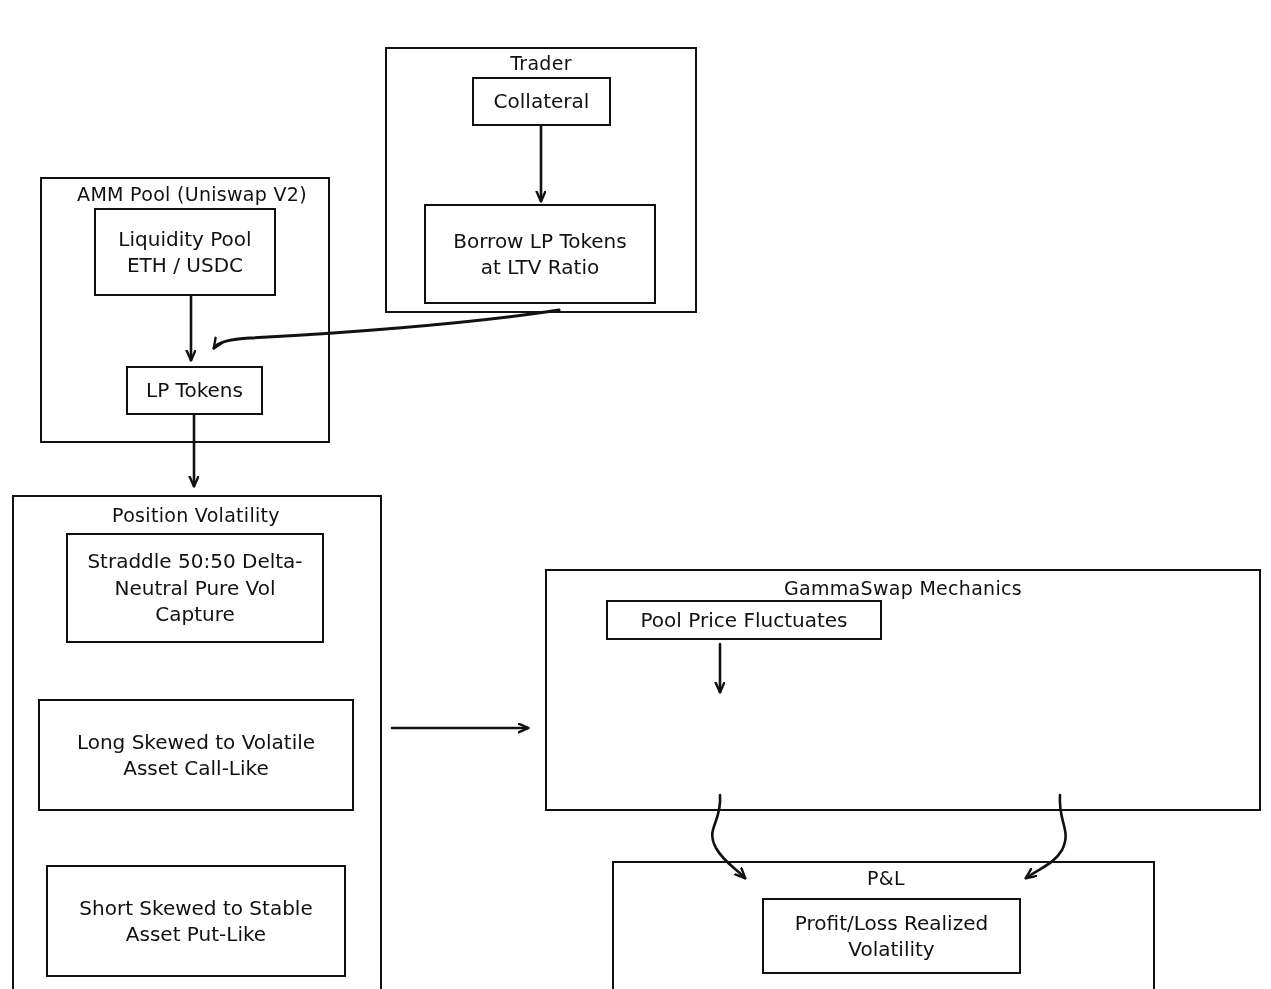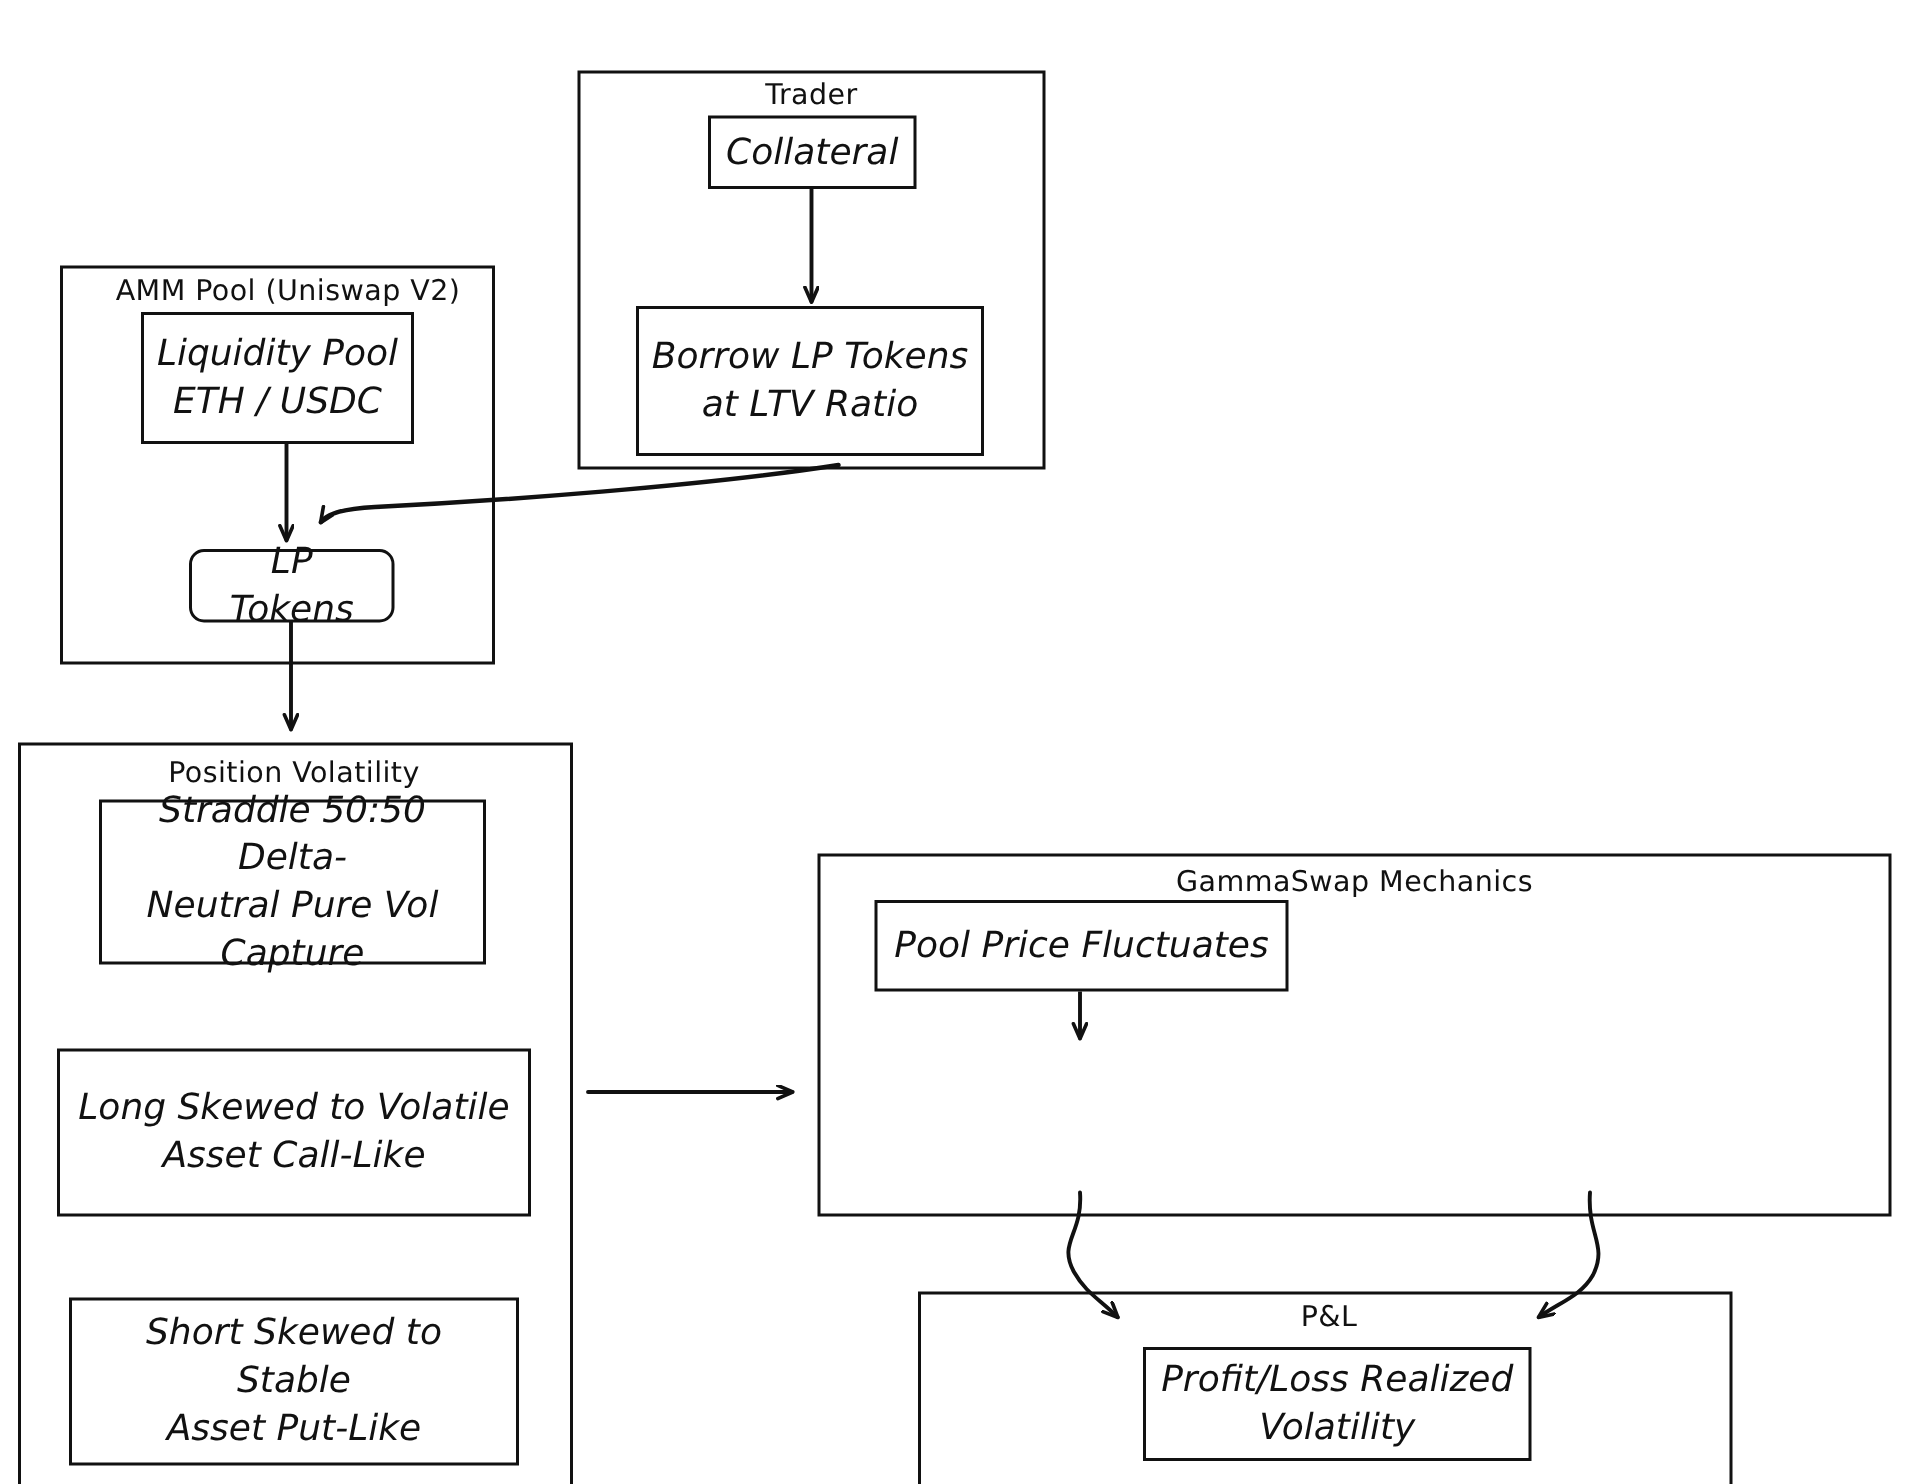--- a/index.html
+++ b/index.html
@@ -42,24 +42,23 @@
   .node {
     position: absolute;
     border: 2.5px solid #111111;
     background: #ffffff;
     box-sizing: border-box;
     display: flex;
     align-items: center;
     justify-content: center;
     text-align: center;
     color: #111111;
-    font-size: 24px;
+    font-size: 20px;
     line-height: 1.32;
     padding: 0 8px;
-    font-style: italic;
   }
   .node span {
     display: block;
     width: 100%;
   }
 </style>
 </head>
 <body>
 
 <div id="canvas">
@@ -99,21 +98,21 @@
     <span style="white-space:pre-line;">Borrow LP Tokens
 at LTV Ratio</span>
   </div>
 
   <div class="container-box" style="left:40px; top:139px; width:290px; height:266px;"></div>
   <div class="container-title" style="left:192px; top:145px;">AMM Pool (Uniswap V2)</div>
   <div class="node" style="left:94px; top:170px; width:182px; height:88px;">
     <span style="white-space:pre-line;">Liquidity Pool
 ETH / USDC</span>
   </div>
-  <div class="node" style="left:126px; top:328px; width:137px; height:49px;border-radius:10px;">
+  <div class="node" style="left:126px; top:328px; width:137px; height:49px;">
     <span>LP Tokens</span>
   </div>
 
   <div class="container-box" style="left:12px; top:457px; width:370px; height:521px;"></div>
   <div class="container-title" style="left:196px; top:466px;">Position Volatility</div>
   <div class="node" style="left:66px; top:495px; width:258px; height:110px;align-items:center;">
     <span style="white-space:pre-line;">Straddle 50:50 Delta-
 Neutral Pure Vol
 Capture</span>
   </div>
@@ -121,21 +120,21 @@
     <span style="white-space:pre-line;">Long Skewed to Volatile
 Asset Call-Like</span>
   </div>
   <div class="node" style="left:46px; top:827px; width:300px; height:112px;">
     <span style="white-space:pre-line;">Short Skewed to Stable
 Asset Put-Like</span>
   </div>
 
   <div class="container-box" style="left:545px; top:531px; width:716px; height:242px;"></div>
   <div class="container-title" style="left:903px; top:539px;">GammaSwap Mechanics</div>
-  <div class="node" style="left:583px; top:562px; width:276px; height:61px;">
+  <div class="node" style="left:606px; top:562px; width:276px; height:40px;">
     <span>Pool Price Fluctuates</span>
   </div>
 
   <div class="container-box" style="left:612px; top:823px; width:543px; height:134px;"></div>
   <div class="container-title" style="left:886px; top:829px;">P&amp;L</div>
   <div class="node" style="left:762px; top:860px; width:259px; height:76px;">
     <span style="white-space:pre-line;">Profit/Loss Realized
 Volatility</span>
   </div>
 

